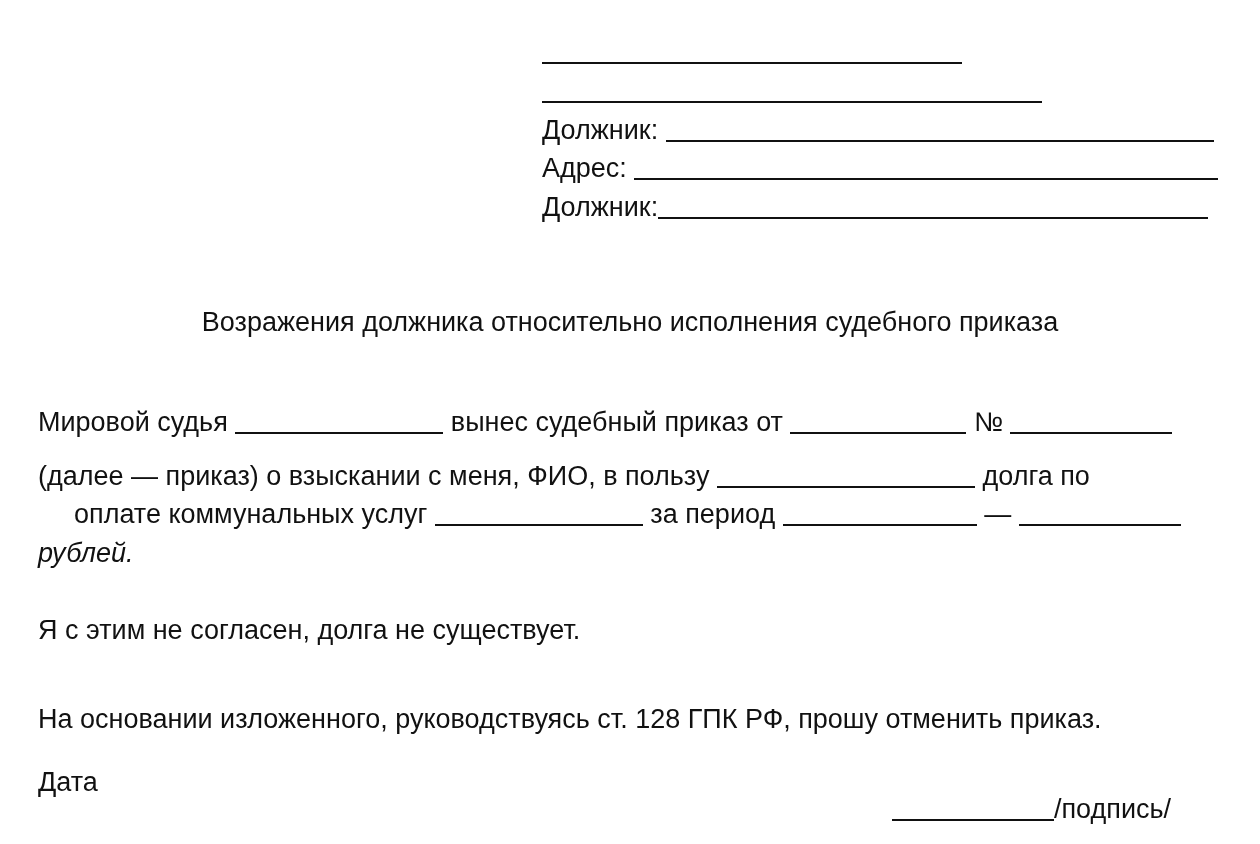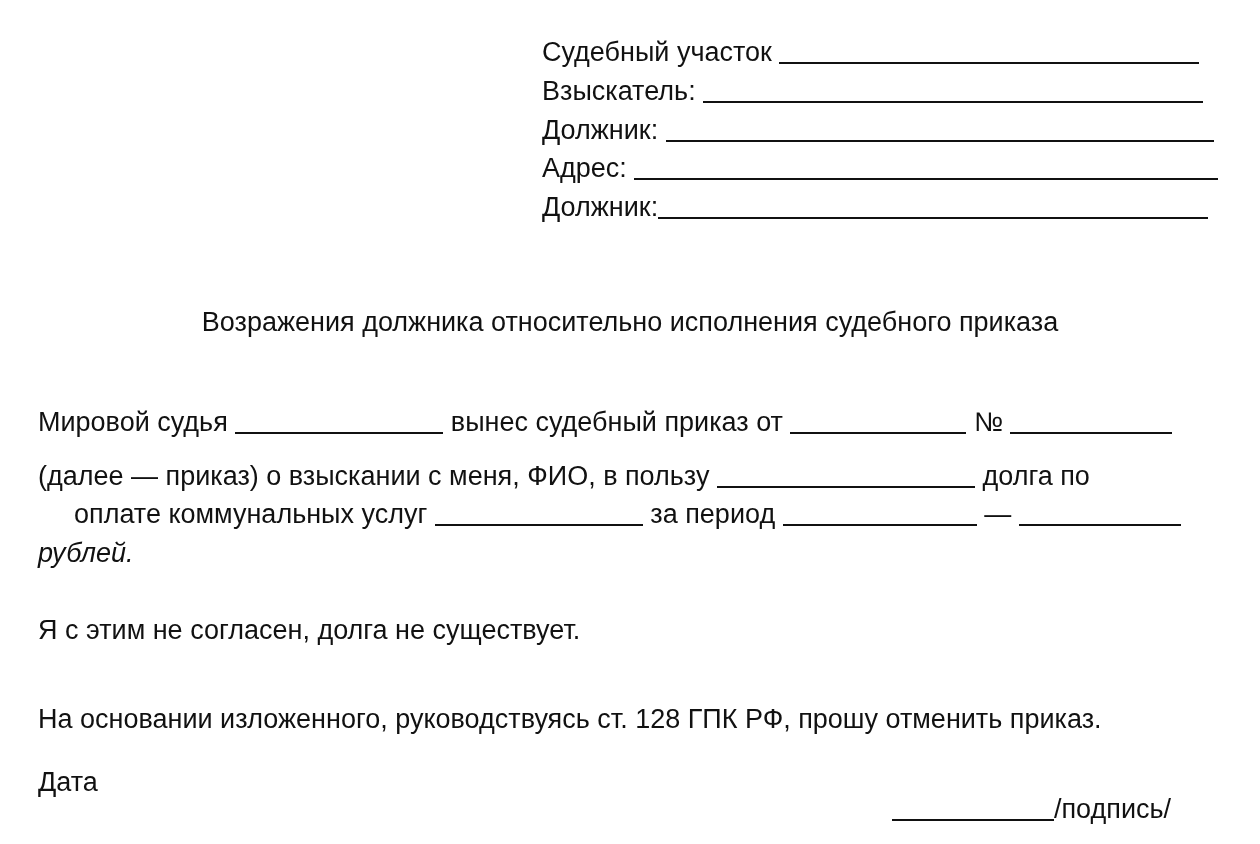--- a/index.html
+++ b/index.html
@@ -6,22 +6,22 @@
   body { width:1260px; height:844px; position:relative; overflow:hidden;
          font-family:"Liberation Sans", sans-serif; color:#111111; font-size:27px; }
   .line { position:absolute; white-space:pre; line-height:38px; }
   .blank { display:inline-block; border-bottom:2px solid #111; height:24px; vertical-align:baseline; margin-bottom:-3px; }
   .hdr { left:542px; }
 </style>
 </head>
 <body>
 
 <div>
-  <div class="line hdr" style="top:33px"><span>Судебный участок </span><span class="blank" style="width:420px"></span></div>
-  <div class="line hdr" style="top:72px"><span>Взыскатель: </span><span class="blank" style="width:500px"></span></div>
+  <div class="line hdr" style="top:33px"><span class="blank" style="width:420px"></span></div>
+  <div class="line hdr" style="top:72px"><span class="blank" style="width:500px"></span></div>
   <div class="line hdr" style="top:111px"><span>Должник: </span><span class="blank" style="width:548px"></span></div>
   <div class="line hdr" style="top:149px"><span>Адрес: </span><span class="blank" style="width:584px"></span></div>
   <div class="line hdr" style="top:188px"><span>Должник:</span><span class="blank" style="width:550px"></span></div>
 </div>
 
 <div class="line" style="top:303px; left:0; width:1260px; text-align:center; white-space:normal;">Возражения должника относительно исполнения судебного приказа</div>
 
 <div>
   <div class="line" style="top:403px; left:38px;"><span>Мировой судья </span><span class="blank" style="width:208px"></span><span> вынес судебный приказ от </span><span class="blank" style="width:176px"></span><span> № </span><span class="blank" style="width:162px"></span></div>
 

